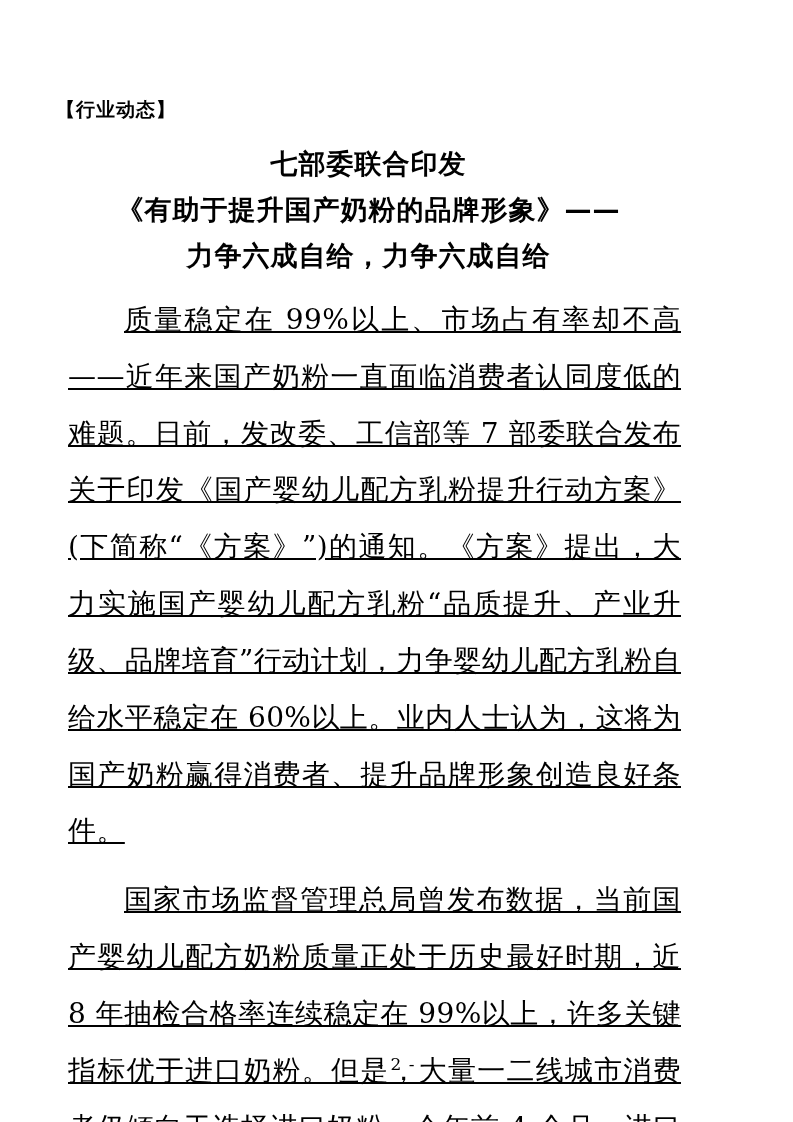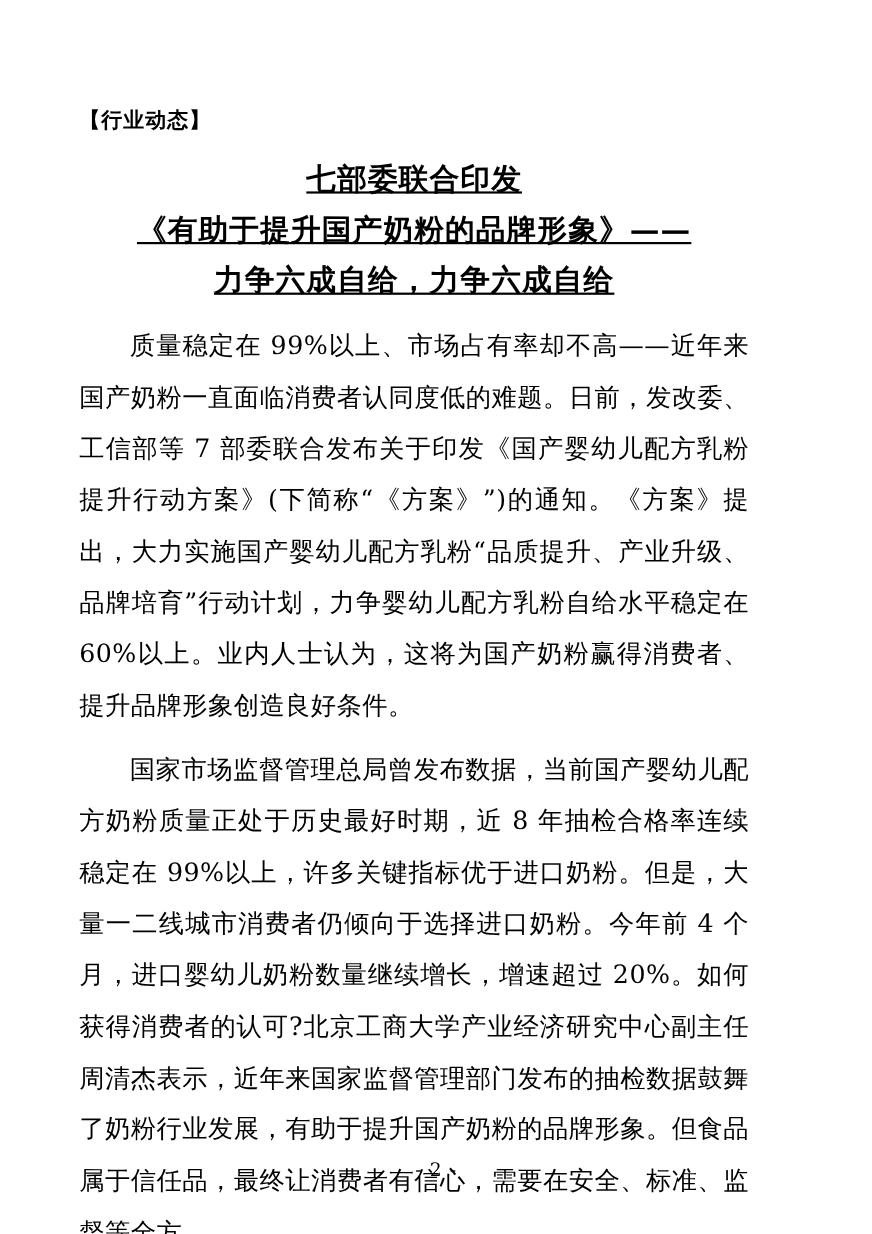--- a/index.html
+++ b/index.html
@@ -13,21 +13,21 @@
     font-family: "DejaVu Serif", "Liberation Serif", serif;
     color: #000000;
     position: relative;
     overflow: hidden;
   }
   .page {
     position: relative;
     width: 793px;
     height: 1122px;
     box-sizing: border-box;
-    padding: 96px 112px 60px 72px;
+    padding: 96px 112px 60px 56px;
   }
   .section-tag {
     font-family: "DejaVu Serif", "Liberation Serif", serif;
     font-weight: bold;
     font-size: 19px;
     letter-spacing: 1px;
     margin: 0 0 18px 0;
     line-height: 1.4;
   }
   .doc-title {
@@ -35,31 +35,31 @@
     font-family: "DejaVu Serif", "Liberation Serif", serif;
     font-weight: bold;
     font-size: 27px;
     line-height: 1.72;
     letter-spacing: 1px;
     margin: 0 0 8px 0;
   }
   .doc-title .tline {
     display: block;
     white-space: nowrap;
-    text-decoration: underline;
   }
   .body-text {
     font-family: "DejaVu Serif", "Liberation Serif", serif;
-    font-size: 23px;
+    font-size: 28px;
     line-height: 2.03;
     text-align: justify;
     text-justify: inter-ideograph;
     text-indent: 2em;
-    margin: 12px 0 0 0;
+    margin: 12px 0 0 12px;
     letter-spacing: 0.4px;
+    text-decoration: underline;
   }
   .page-number {
     position: absolute;
     bottom: 48px;
     left: 0;
     width: 793px;
     text-align: center;
     font-family: "DejaVu Serif", "Liberation Serif", serif;
     font-size: 17px;
     letter-spacing: 1px;

